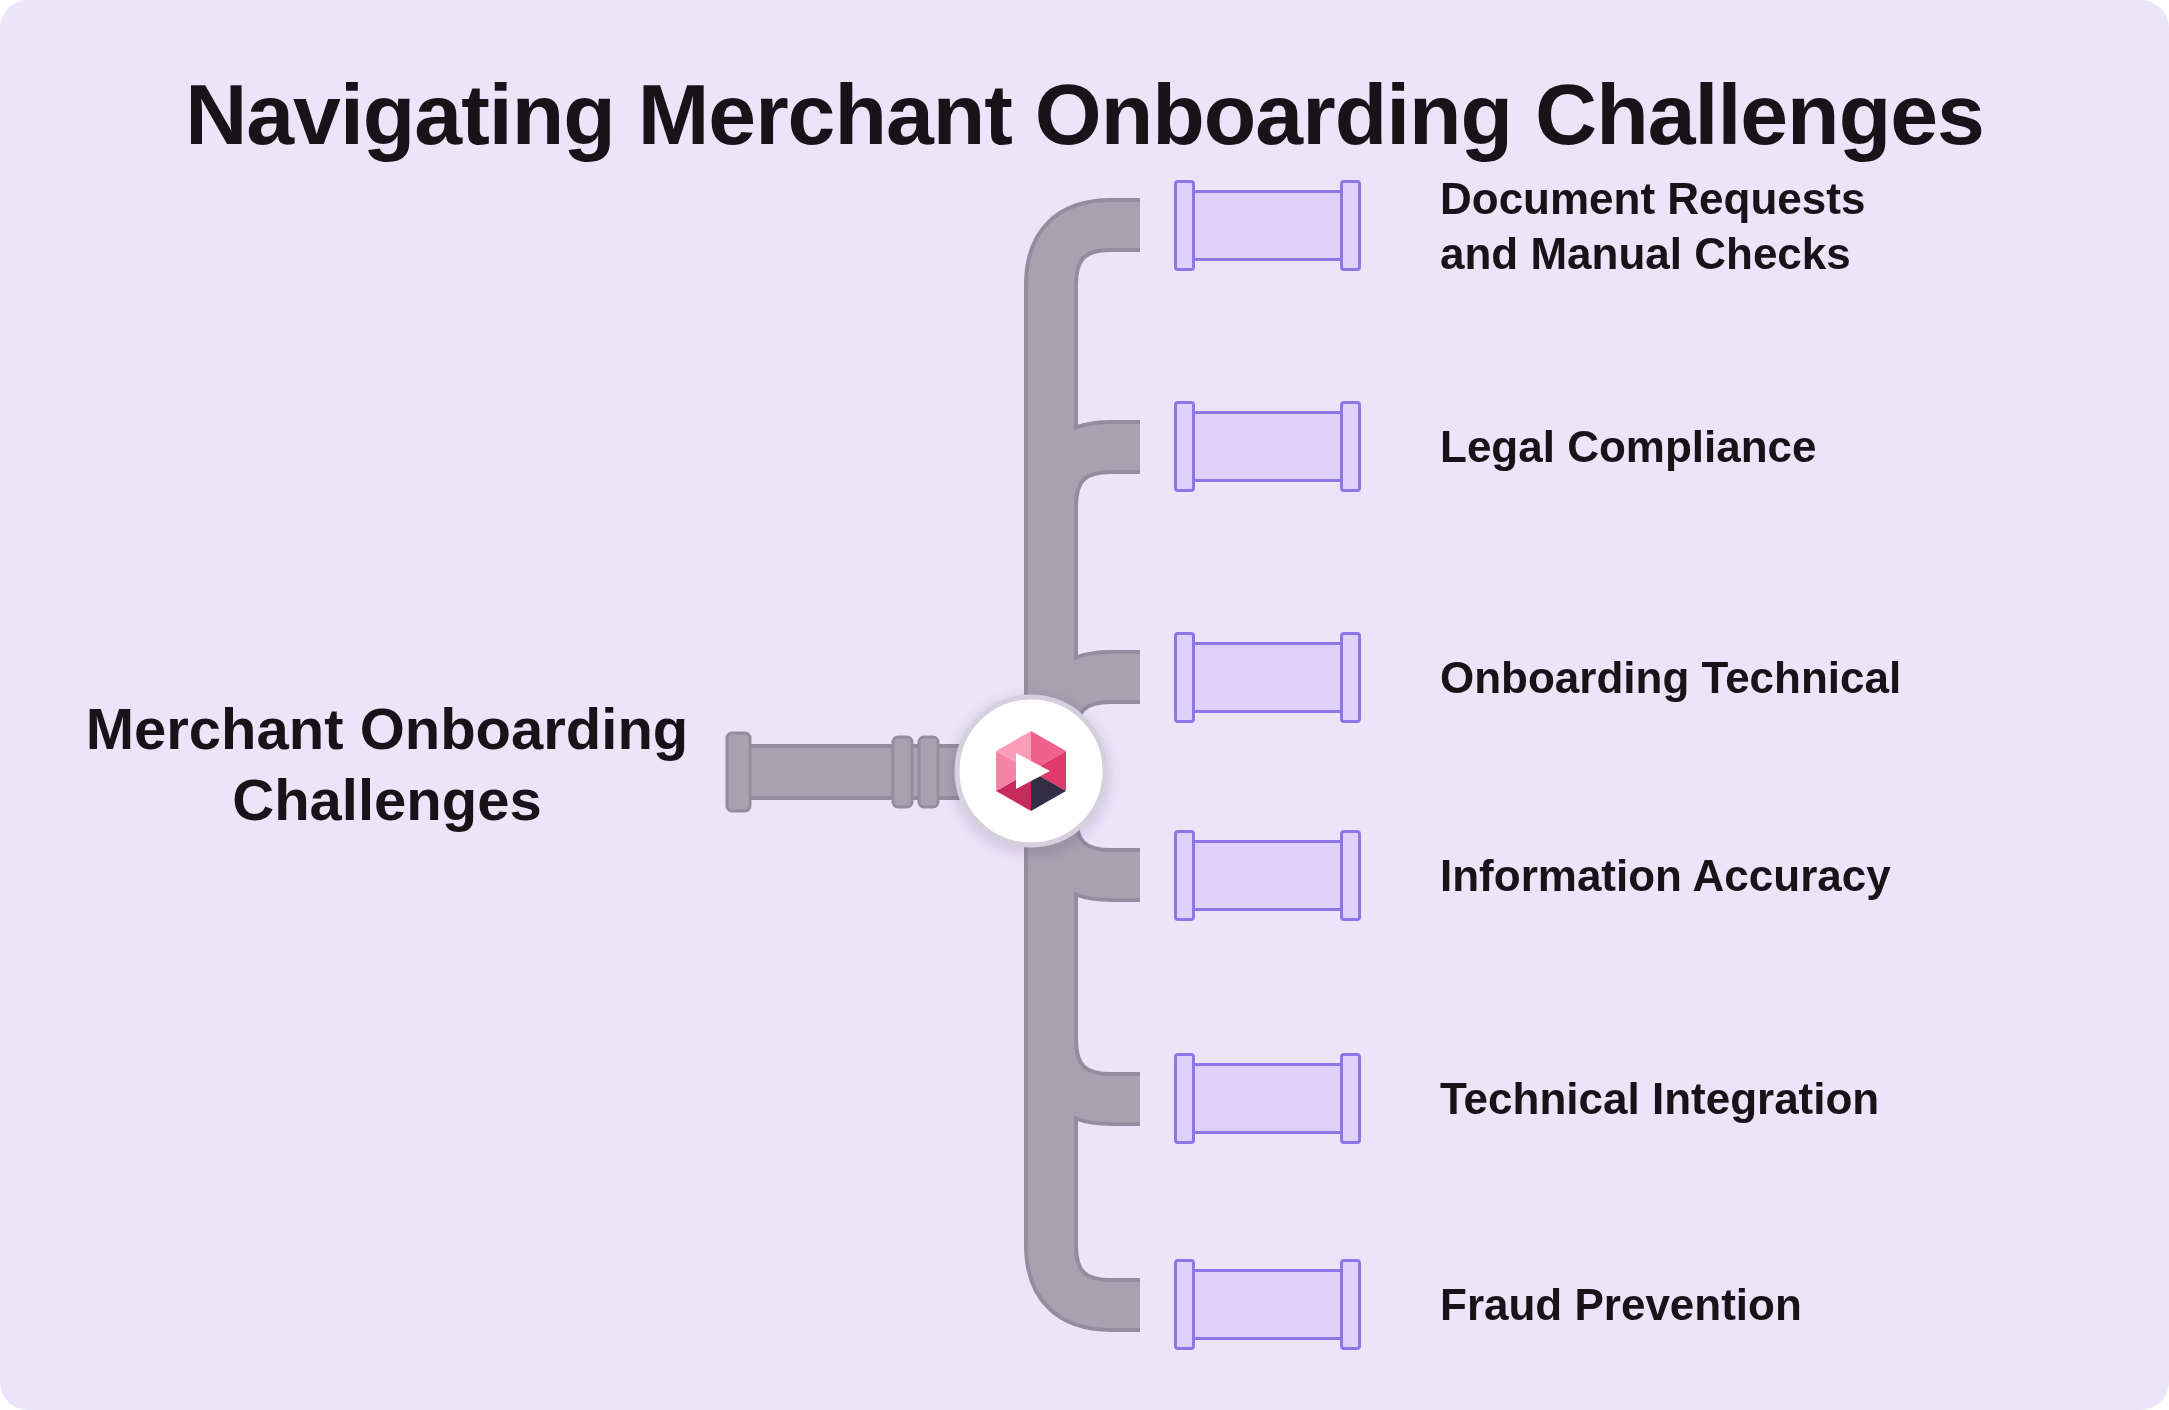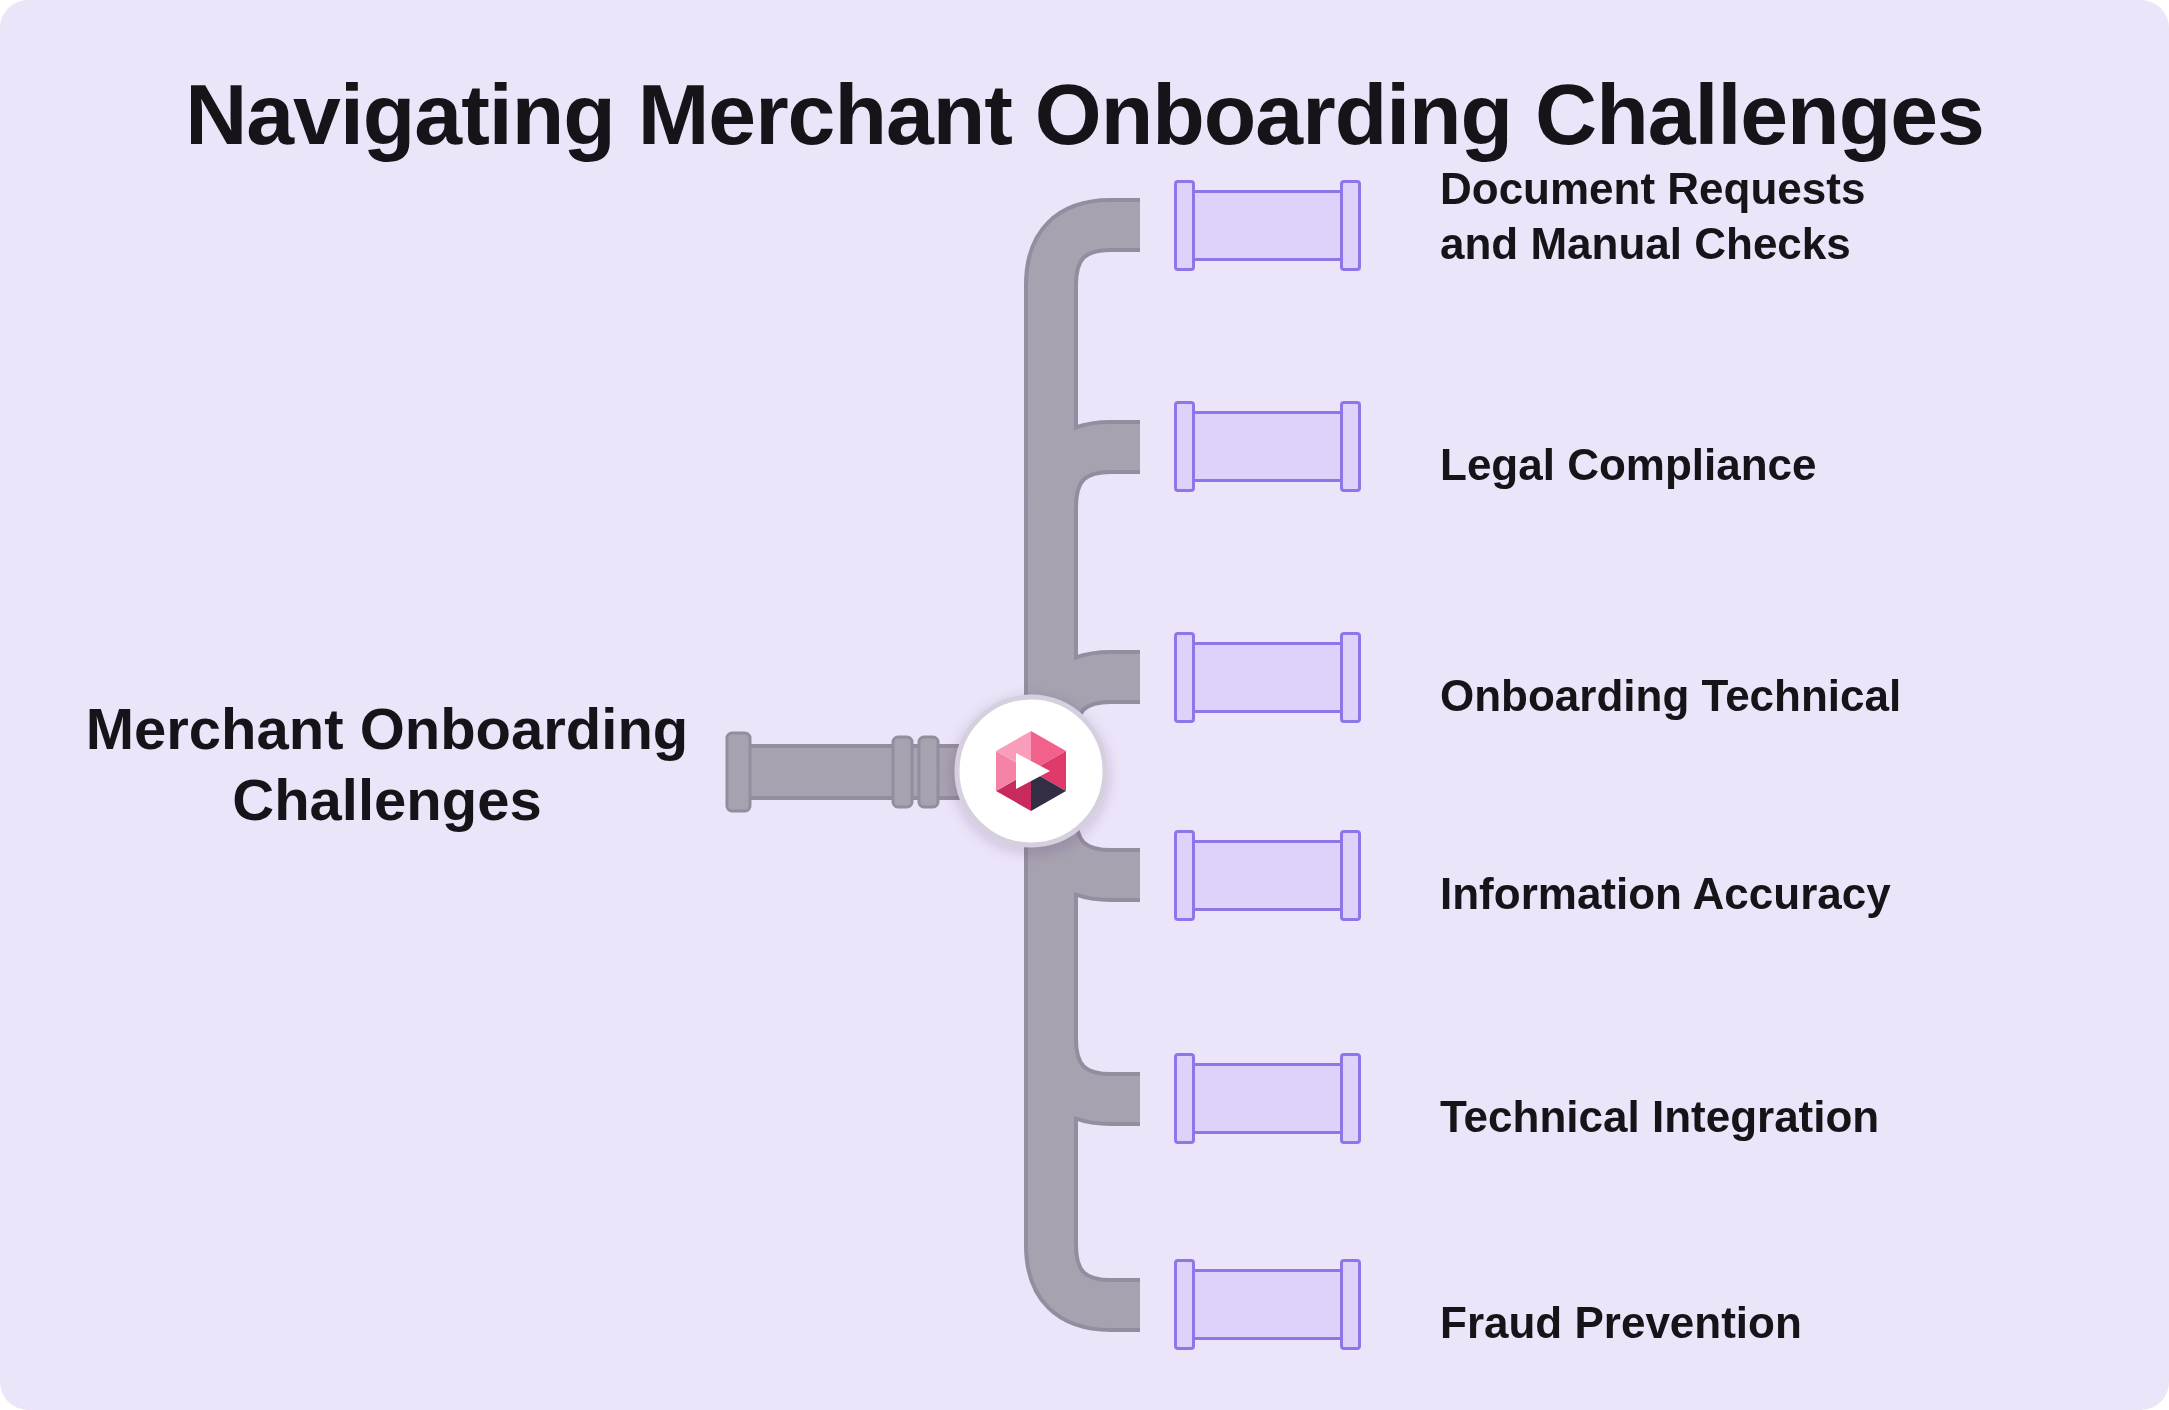--- a/index.html
+++ b/index.html
@@ -30,21 +30,21 @@
     position:absolute;left:30px;top:668px;width:714px;
     text-align:center;
     font-size:58px;font-weight:800;line-height:1.22;
     white-space:pre-line;
     color:var(--text);
     margin-top:26px;
   }
   svg.diagram{position:absolute;left:0;top:0;}
   .branch{
     position:absolute;left:1127px;height:91px;
-    display:flex;align-items:flex-end;padding-left:47px;
+    display:flex;align-items:center;padding-left:47px;
   }
   .coupling{position:relative;width:187px;height:91px;flex:0 0 auto;}
   .coupling .c-body{
     position:absolute;left:15px;right:15px;top:10px;bottom:10px;
     background:var(--coupling-fill);
     border:3px solid var(--coupling-border);
     border-radius:3px;
   }
   .coupling .c-flange{
     position:absolute;top:0;bottom:0;width:21px;

